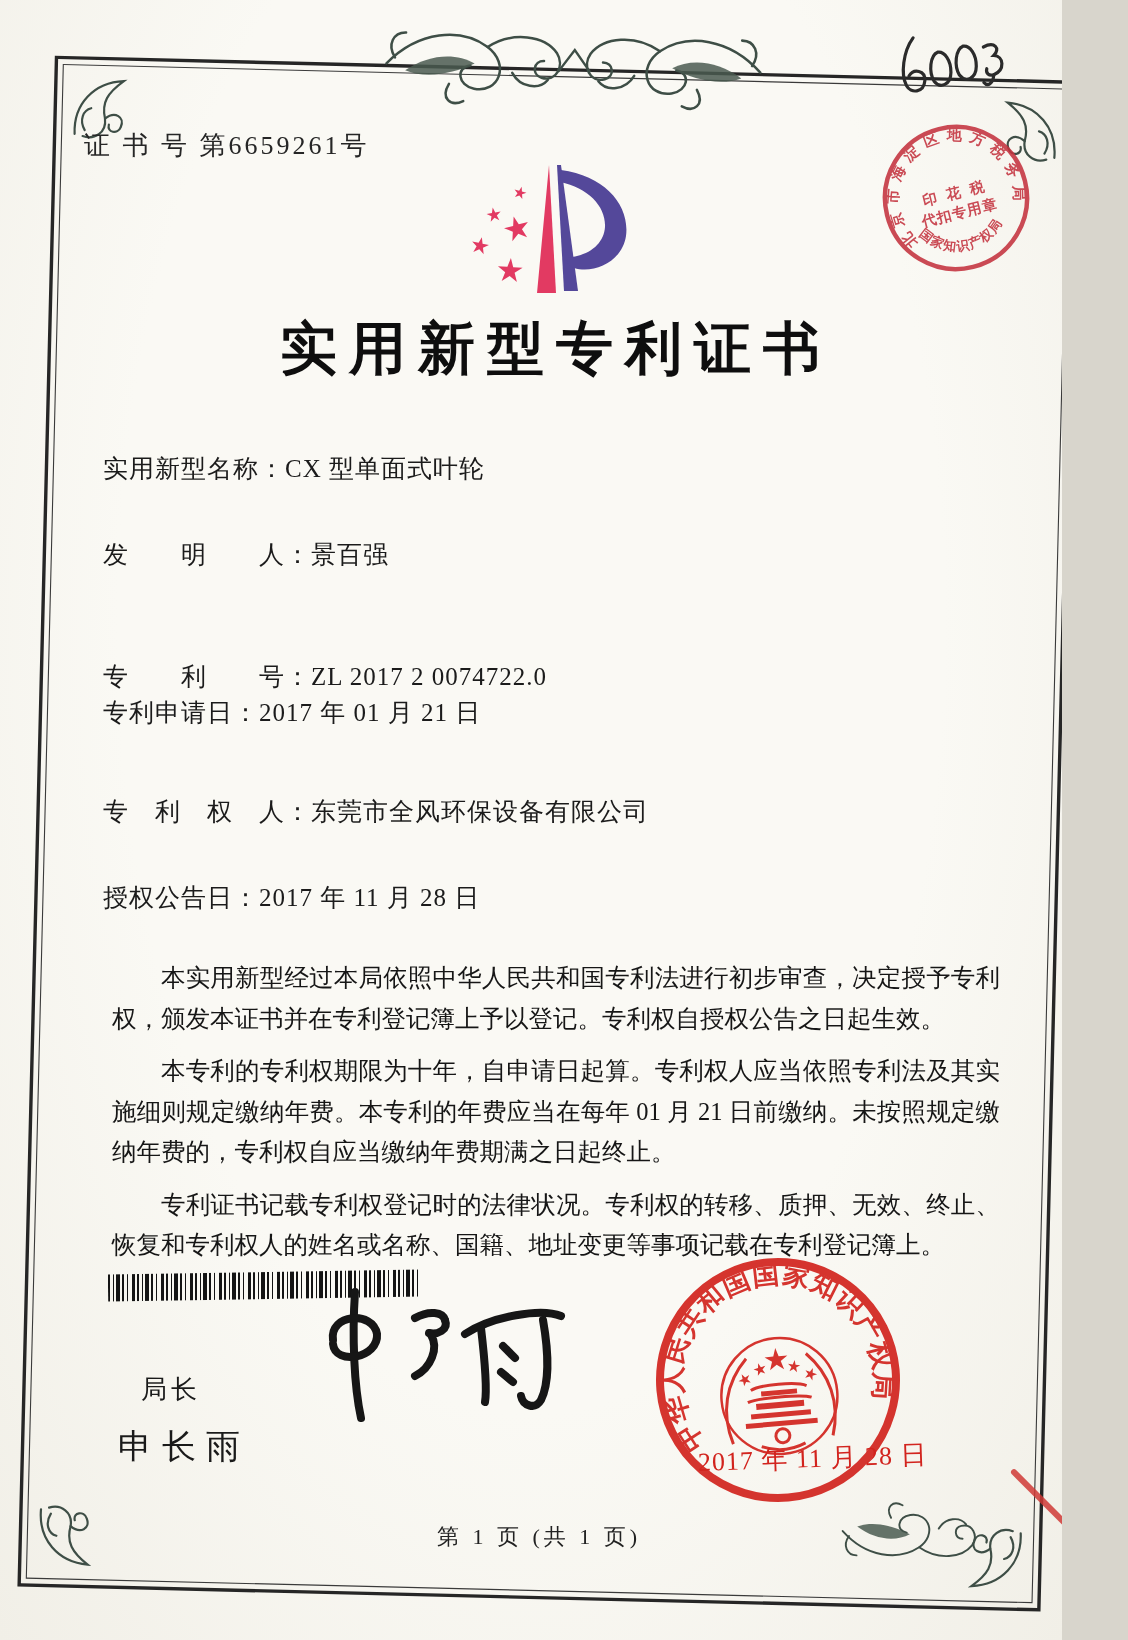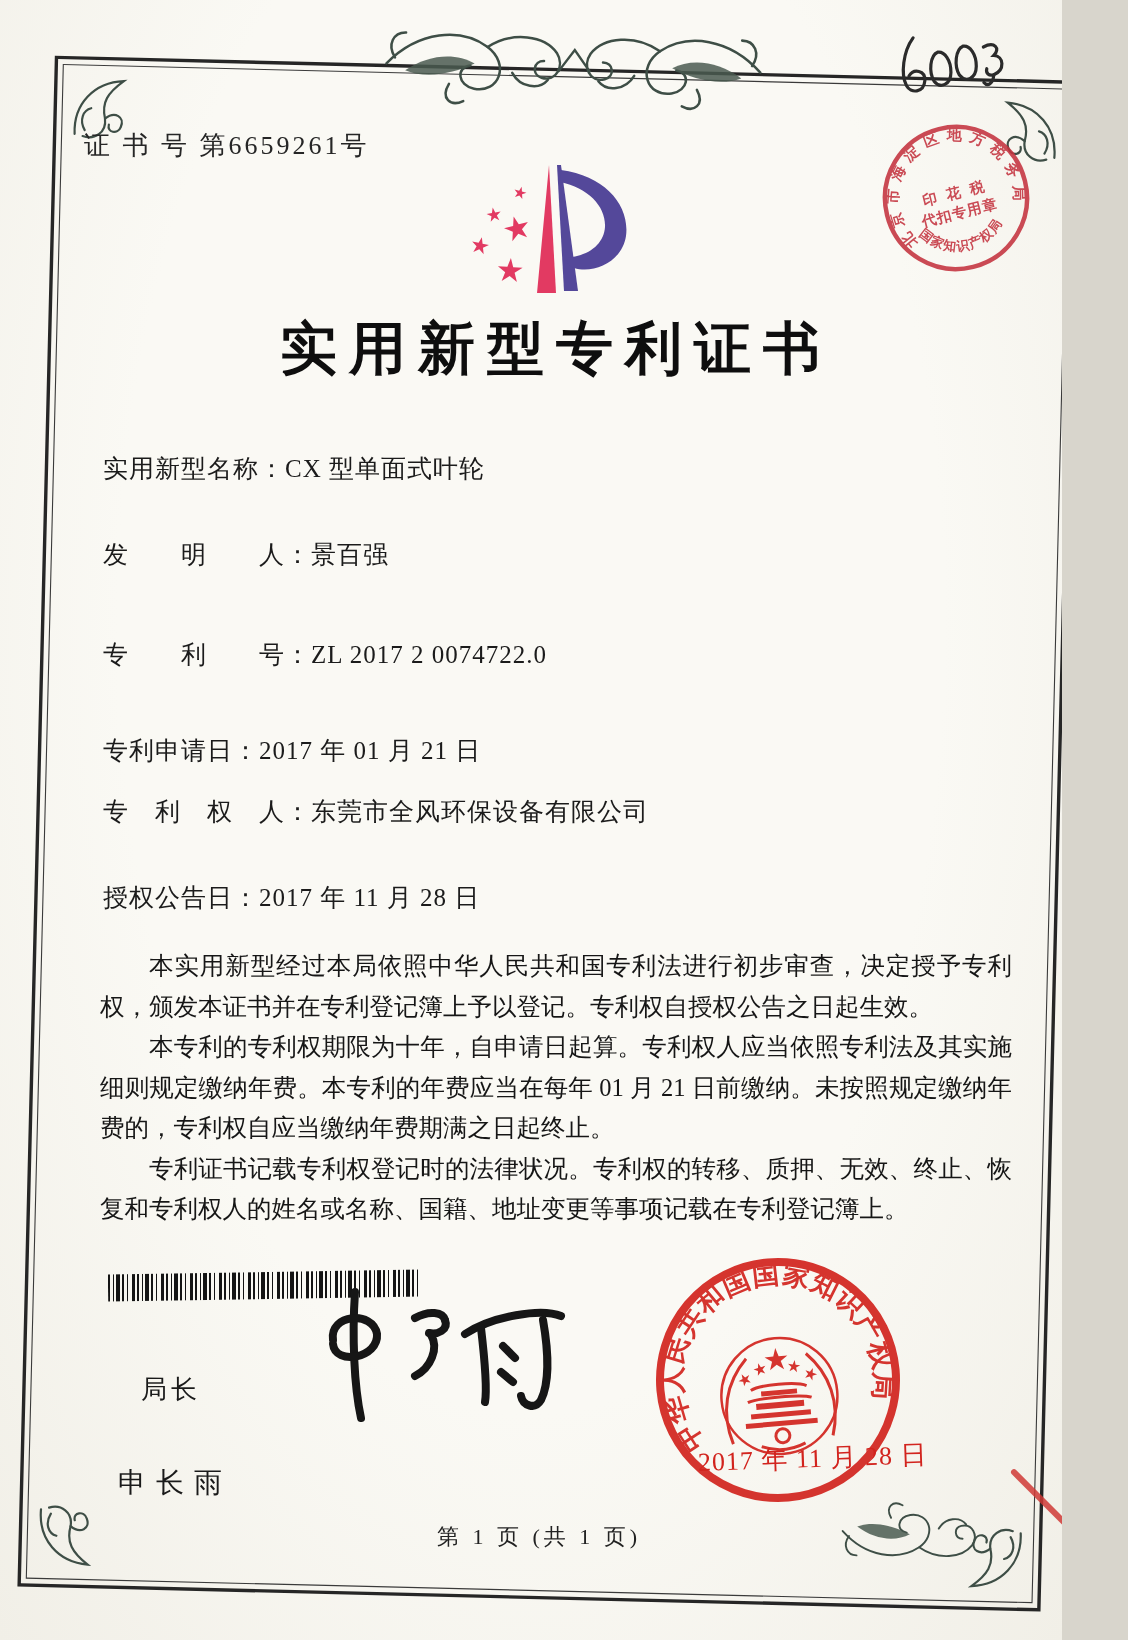--- a/index.html
+++ b/index.html
@@ -9,37 +9,37 @@
     font-family:"Liberation Serif","DejaVu Serif",serif;color:#1d1d1d;
   }
   .abs{position:absolute;}
   
   .cert-no{left:84px;top:128px;font-size:26px;letter-spacing:3px;color:#262626;}
   
   .title{left:280px;top:300px;font-size:57px;font-weight:700;letter-spacing:12px;color:#0e0e0e;white-space:nowrap;margin-top:11px;}
   .frow{position:absolute;left:103px;font-size:25px;white-space:nowrap;color:#1b1b1b;}
   .frow .lab{letter-spacing:1px;}
   .frow .val{letter-spacing:1px;}
-  .fr0{top:452px;} .fr1{top:538px;} .fr2{top:638px;text-align:center;} .fr3{top:734px;} .fr4{top:795px;} .fr5{top:881px;}
+  .fr0{top:452px;} .fr1{top:538px;} .fr2{top:660px;text-align:center;} .fr3{top:696px;} .fr4{top:795px;} .fr5{top:881px;}
   
   .body-text{left:100px;top:946px;width:912px;font-size:24.5px;line-height:40.5px;text-align:justify;color:#161616;}
-  .body-text p{margin:0;text-indent:2em;}
+  .body-text p{margin:12px;text-indent:2em;}
   
   .barcode{left:108px;top:1272px;width:313px;height:27px;transform:rotate(-0.9deg);
     background:repeating-linear-gradient(90deg,
       #141414 0 2px, transparent 2px 5px,
       #141414 5px 6px, transparent 6px 8px,
       #141414 8px 12px, transparent 12px 14px,
       #141414 14px 16px, transparent 16px 19px,
       #141414 19px 20px, transparent 20px 24px,
       #141414 24px 27px, transparent 27px 29px);
   }
   
   .signer-title{left:118px;top:1372px;font-family:"Liberation Sans","DejaVu Sans",sans-serif;font-size:26px;letter-spacing:4px;color:#1a1a1a;margin-left:23px;}
-  .signer-name{left:118px;top:1424px;font-family:"Liberation Sans","DejaVu Sans",sans-serif;font-size:28px;letter-spacing:10px;color:#1a1a1a;margin-top:40px;}
+  .signer-name{left:118px;top:1424px;font-family:"Liberation Sans","DejaVu Sans",sans-serif;font-size:34px;letter-spacing:10px;color:#1a1a1a;}
   
   .seal-date{left:698px;top:1441px;font-size:26px;letter-spacing:1px;color:#d2241e;transform:rotate(-2deg);white-space:nowrap;}
   
   .footer{left:16px;right:0;top:1522px;text-align:center;font-size:22px;letter-spacing:4px;color:#222;}
   .red-streak{left:1014px;top:1468px;width:180px;height:6px;background:#cf3a36;border-radius:3px;
     transform:rotate(45deg);transform-origin:left top;opacity:.85;}
   svg text{font-family:"Liberation Serif","DejaVu Serif",serif;}
 </style>
 </head>
 <body>

